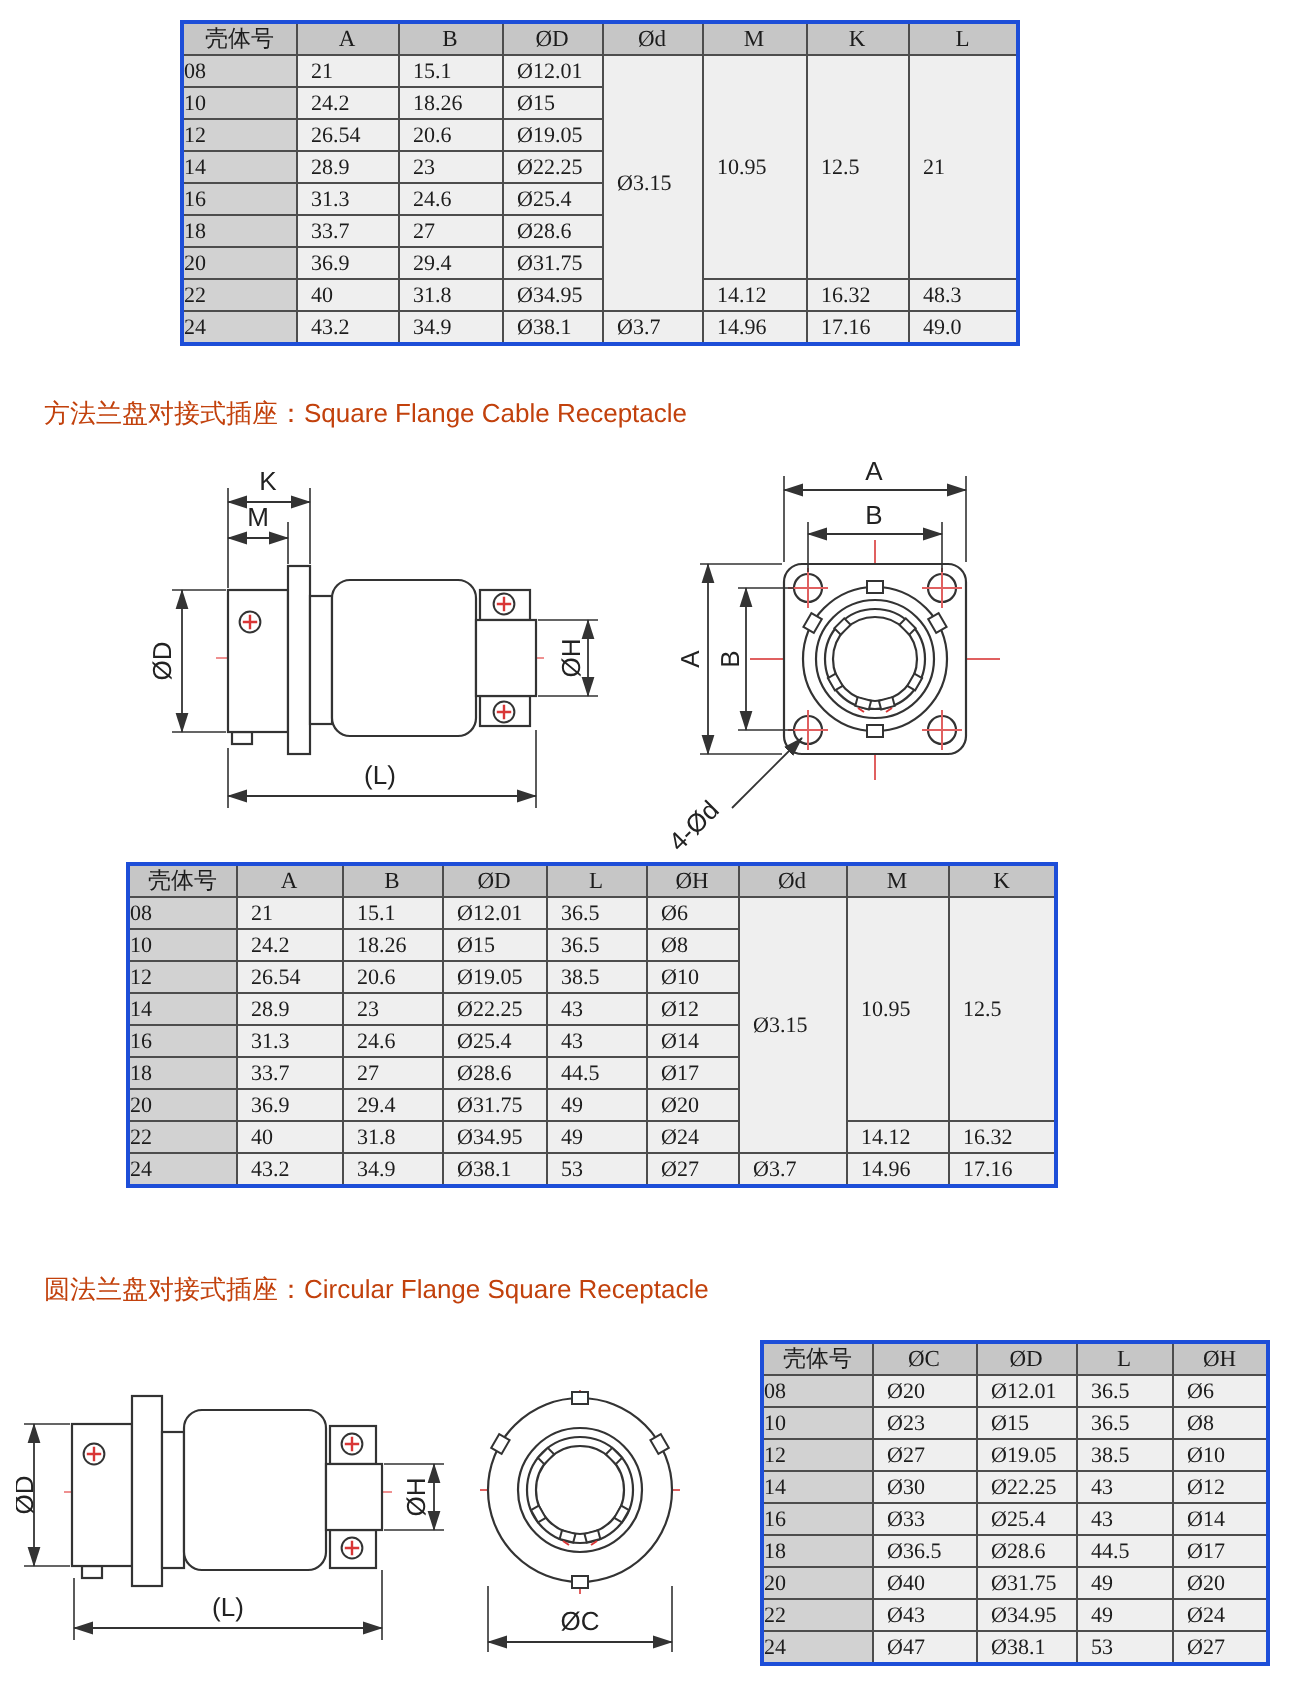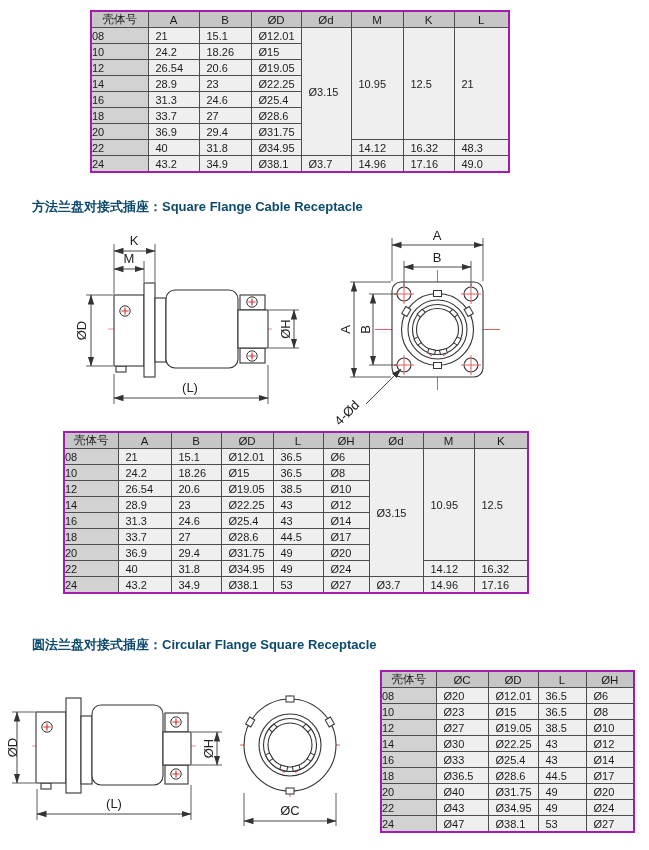--- a/index.html
+++ b/index.html
@@ -3,36 +3,36 @@
 <meta charset="utf-8">
 <style>
   html,body{margin:0;padding:0;}
   body{
     width:649px;height:850px;position:relative;background:#ffffff;
     font-family:"Liberation Sans", sans-serif;color:#1c1c1c;overflow:hidden;
   }
   
   table.dim{
     position:absolute;border-collapse:collapse;table-layout:fixed;
-    border:2px solid #a21caf;background:#efefef;
+    border:2px solid #1d4ed8;background:#efefef;font-family:Liberation Serif, serif;
   }
   table.dim th{
     background:#c6c6c6;border:1px solid #4d4d4d;font-weight:normal;
     font-size:11.5px;height:15px;padding:0;text-align:center;white-space:nowrap;overflow:hidden;
   }
   table.dim td{
     background:#efefef;border:1px solid #4d4d4d;font-size:11px;height:15px;
     padding:0 0 0 7px;text-align:left;vertical-align:middle;white-space:nowrap;overflow:hidden;
   }
   table.dim td.rowhead{background:#d2d2d2;text-align:left;padding:0;}
   #table1{left:90px;top:10px;width:418px;}
   #table2{left:63px;top:431px;width:464px;}
   #table3{left:380px;top:670px;width:253px;}
   
-  .section-title{position:absolute;left:32px;font-size:13px;color:#0c4a6e;white-space:nowrap;font-weight:bold;}
+  .section-title{position:absolute;left:22px;font-size:13px;color:#c2410c;white-space:nowrap;}
   #heading1{top:198px;}
   #heading2{top:636px;}
   
   .drawing{position:absolute;}
   #svg1{left:20px;top:228px;}
   #svg2{left:8px;top:658px;}
   svg text{font-family:"Liberation Sans", sans-serif;font-size:13px;fill:#222;}
   .outline{stroke:#333;stroke-width:1.1;fill:#fff;}
   .dimline{stroke:#333;stroke-width:0.9;fill:none;}
   .extline{stroke:#333;stroke-width:0.8;fill:none;}

